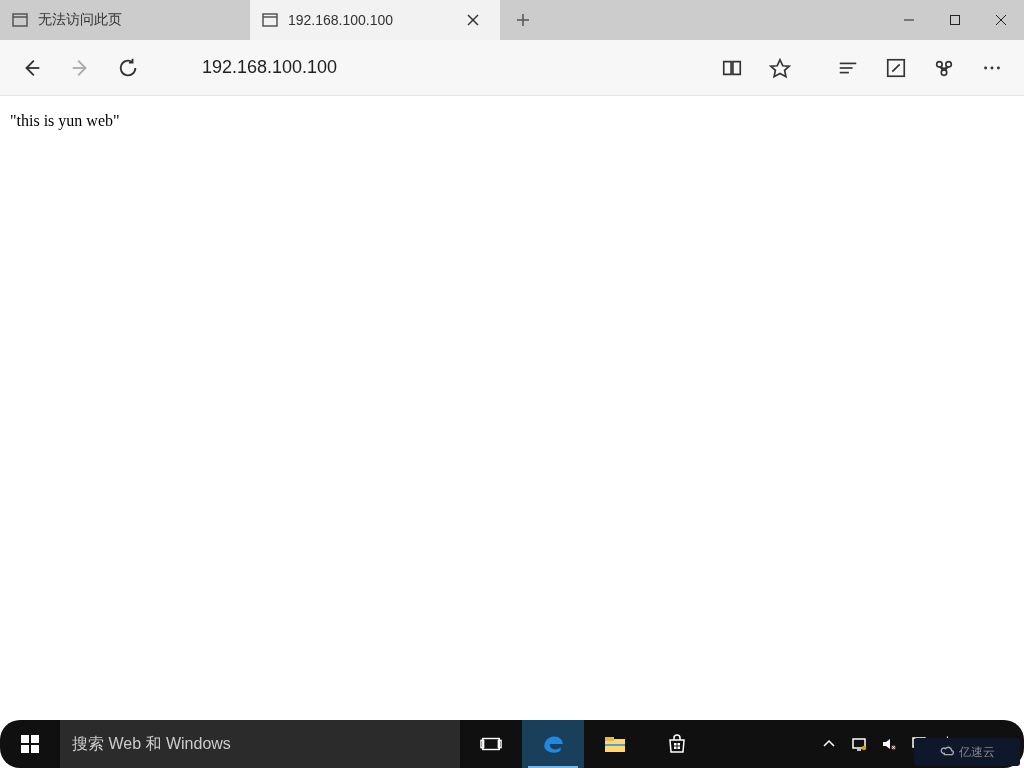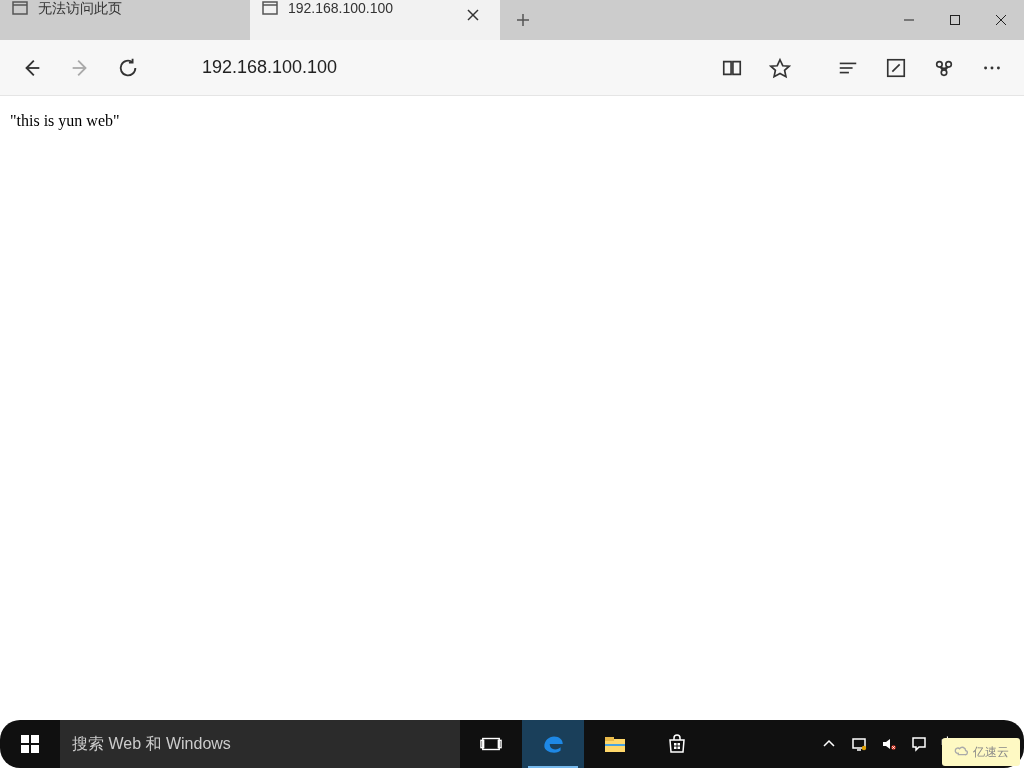--- a/index.html
+++ b/index.html
@@ -1,20 +1,20 @@
 <!DOCTYPE html>
 <html><head>
 <meta charset="utf-8">
 <style>
   * { box-sizing: border-box; margin: 0; padding: 0; }
   html, body { width: 1024px; height: 768px; overflow: hidden; font-family: "Segoe UI", "Microsoft YaHei", sans-serif; background: #fff; }
 
   
   .titlebar { display: flex; height: 40px; background: #ccc; }
-  .tab { display: flex; align-items: flex-start; height: 40px; padding: 0 12px; gap: 10px; font-size: 14px; color: #333; }
+  .tab { display: flex; align-items: center; height: 40px; padding: 17px 12px; gap: 10px; font-size: 14px; color: #333; }
   .tab.inactive { background: #ccc; width: 250px; }
   .tab.active { background: #f2f2f2; width: 250px; position: relative; }
   .tab .tab-icon { width: 16px; height: 16px; display: flex; align-items: center; justify-content: center; }
   .tab .tab-icon svg { width: 16px; height: 16px; stroke: #555; fill: none; stroke-width: 1.5; }
   .tab .close { margin-left: auto; width: 30px; height: 30px; display:flex; align-items:center; justify-content:center; }
   .tab .close svg { width:12px; height:12px; stroke:#333; stroke-width:1.5; }
   .newtab { width: 45px; display:flex; align-items:center; justify-content:center; background:#ccc; }
   .newtab svg { width:14px; height:14px; stroke:#555; stroke-width:1.5; }
   .spacer { flex: 1; background:#ccc; }
   .winbtn { width: 46px; height: 40px; display:flex; align-items:center; justify-content:center; background:#ccc; }
@@ -42,21 +42,21 @@
   .taskicon { width:62px; display:flex; align-items:center; justify-content:center; position:relative; }
   .taskicon.active { background:#1a3f5a; }
   .taskicon.active::after { content:""; position:absolute; bottom:0; left:6px; right:6px; height:2px; background:#76b9ed; }
   .tray { margin-left:auto; display:flex; align-items:center; }
   .trayicon { width:30px; display:flex; align-items:center; justify-content:center; height:48px; }
   .trayicon svg { width:16px; height:16px; stroke:#fff; fill:none; stroke-width:1.5; }
   .clock { width:62px; display:flex; align-items:center; justify-content:center; font-size:13px; color:#fff; }
   .ime { width:28px; display:flex; align-items:center; justify-content:center; font-size:14px; color:#fff; }
 
   
-  .watermark { position:absolute; right:4px; bottom:2px; width:78px; height:28px; background:#fef9c3; border-radius:3px; display:flex; align-items:center; justify-content:center; font-size:12px; color:#888; gap:4px;margin-top:48px; }
+  .watermark { position:absolute; right:4px; bottom:2px; width:106px; height:28px; background:#0f172a; border-radius:3px; display:flex; align-items:center; justify-content:center; font-size:12px; color:#888; gap:4px;margin-top:48px; }
   .watermark svg { width:16px; height:16px; stroke:#aaa; fill:none; stroke-width:2; }
 </style>
 </head>
 <body>
 
 <div class="titlebar">
   <div class="tab inactive">
     <span class="tab-icon">
       <svg viewBox="0 0 16 16">
           <rect x="1" y="2" width="14" height="12"></rect>

